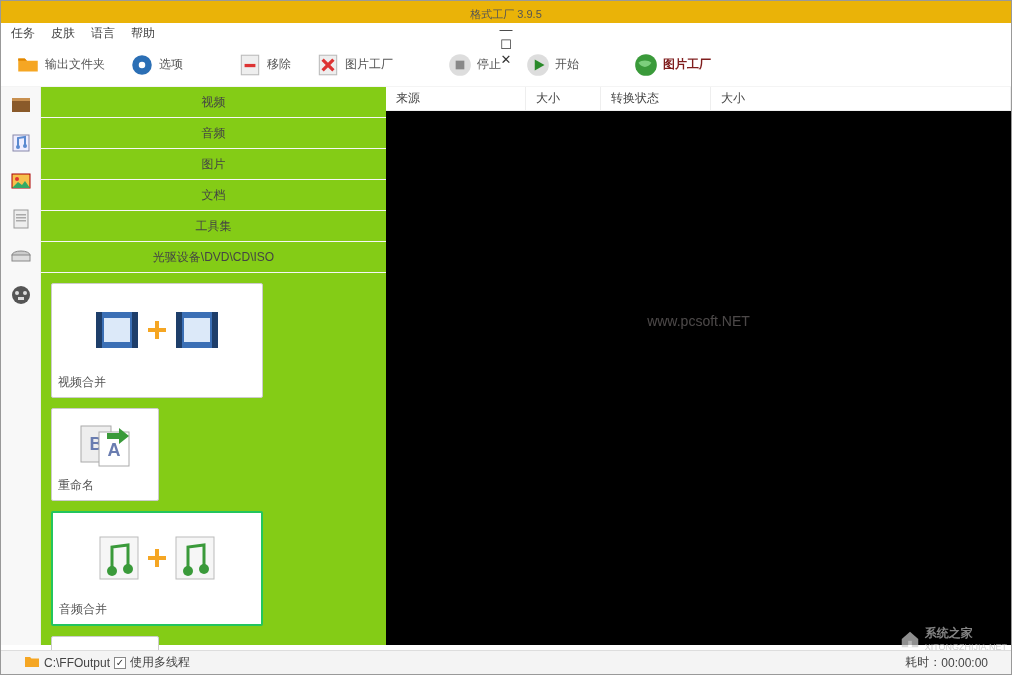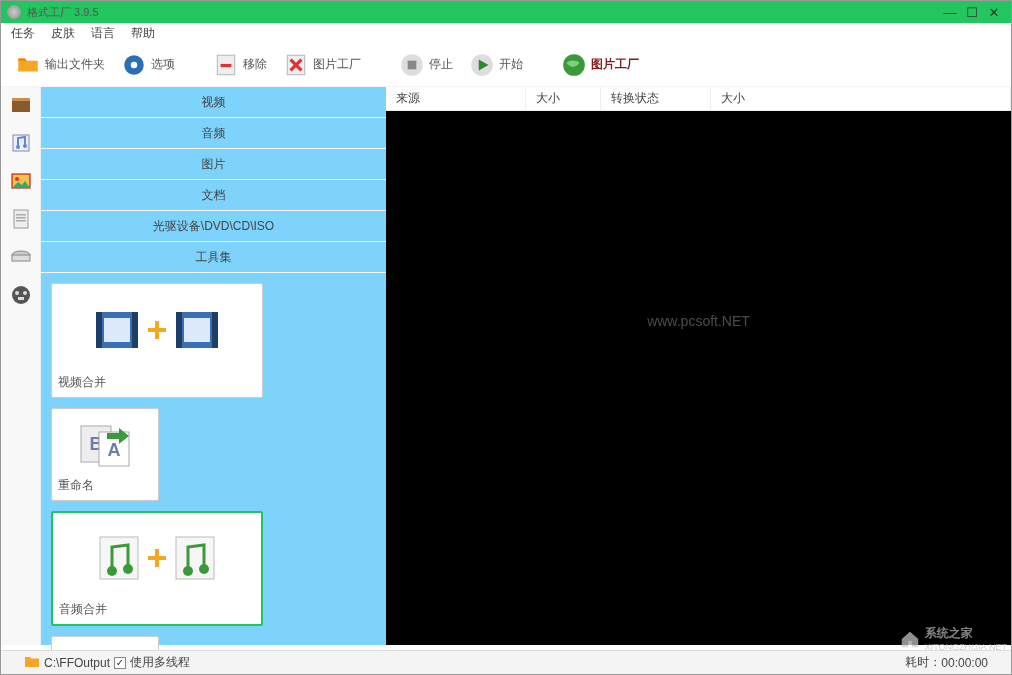--- a/index.html
+++ b/index.html
@@ -1,36 +1,36 @@
 <!DOCTYPE html>
 <html><head>
 <meta charset="utf-8">
 <style>
 * { margin: 0; padding: 0; box-sizing: border-box; font-family: "Microsoft YaHei", SimSun, sans-serif; }
 body { width: 1012px; height: 675px; background: #fff; border: 1px solid #999; position: relative; overflow: hidden; font-size: 12px; color: #333; }
 
-.titlebar { height: 22px; display: flex; align-items: center; padding: 6px 6px; background: #22c55e; }
+.titlebar { height: 22px; display: flex; align-items: center; padding: 6px 6px; background: #eab308; flex-direction: column; }
 .titlebar .app-icon { width: 14px; height: 14px; margin-right: 6px; border-radius: 50%; background: radial-gradient(circle,#ccc,#888); }
 .titlebar .title { flex: 1; font-size: 11px; color: #555; }
 .titlebar .ctrl { width: 22px; height: 18px; display: flex; align-items: center; justify-content: center; font-size: 13px; color: #333; cursor: pointer; }
 
 .menubar { height: 20px; display: flex; align-items: center; padding: 0 10px; gap: 16px; background: #fff; font-size: 12px; }
 .menubar span { color: #444; cursor: pointer; }
 
-.toolbar { height: 44px; display: flex; align-items: center; padding: 0 10px; gap: 8px; background: #fff; border-bottom: 1px solid #f4f4f4; }
+.toolbar { height: 44px; display: flex; align-items: center; padding: 0 10px; gap: 16px; background: #fff; border-bottom: 1px solid #f4f4f4; }
 .tool { display: flex; align-items: center; gap: 4px; padding: 2px 4px; cursor: pointer; }
 .tool .ticon { width: 26px; height: 26px; display: flex; align-items: center; justify-content: center; }
 .tool .tlabel { font-size: 12px; color: #555; }
 .tlabel.orange { color: #7f1d1d; font-weight: bold; }
 
 .main { display: flex; height: 558px; }
 .leftcol { width: 40px; background: #f8f8f8; border-right: 1px solid #eee; display: flex; flex-direction: column; align-items: center; padding-top: 6px; gap: 14px; }
 .leftcol .licon { width: 24px; height: 24px; cursor: pointer; }
 
-.midcol { width: 345px; background: #7dd3fc; display: flex; flex-direction: column; }
+.midcol { width: 345px; background: #84cc16; display: flex; flex-direction: column; }
 .catlist { display: flex; flex-direction: column; }
 .cat { height: 31px; display: flex; align-items: center; justify-content: center; font-size: 12px; color: #444; border-bottom: 1px solid #f6f6f6; cursor: pointer; }
 .toolgrid { padding: 10px; display: flex; flex-wrap: wrap; gap: 10px; align-content: flex-start; }
 .card { border: 1px solid #ccc; border-radius: 2px; background: #fff; display: flex; flex-direction: column; padding: 6px; cursor: pointer; }
 .card.big { width: 212px; height: 115px; }
 .card.sm { width: 108px; height: 93px; }
 .card.selected { border: 2px solid #22c55e; }
 .card .imgarea { flex: 1; display: flex; align-items: center; justify-content: center; gap: 4px; }
 .card .cap { font-size: 12px; color: #555; padding-top: 4px; }
 
@@ -169,22 +169,22 @@
           <rect x="9" y="14" width="6" height="3" fill="#ddd"></rect>
         </svg></div>
   </div>
 
   <div class="midcol">
     <div class="catlist">
       <div class="cat">视频</div>
       <div class="cat">音频</div>
       <div class="cat">图片</div>
       <div class="cat">文档</div>
+      <div class="cat">工具集</div>
       <div class="cat">光驱设备\DVD\CD\ISO</div>
-      <div class="cat">工具集</div>
     </div>
 
     <div class="toolgrid">
       <div class="card big">
         <div class="imgarea">
           <svg width="50" height="44" viewBox="0 0 50 44">
               <rect x="4" y="4" width="42" height="36" fill="#3b6fb5"></rect>
               <rect x="4" y="4" width="6" height="36" fill="#1e3e6a"></rect>
               <rect x="40" y="4" width="6" height="36" fill="#1e3e6a"></rect>
               <rect x="12" y="10" width="26" height="24" fill="#dce9f9"></rect>

